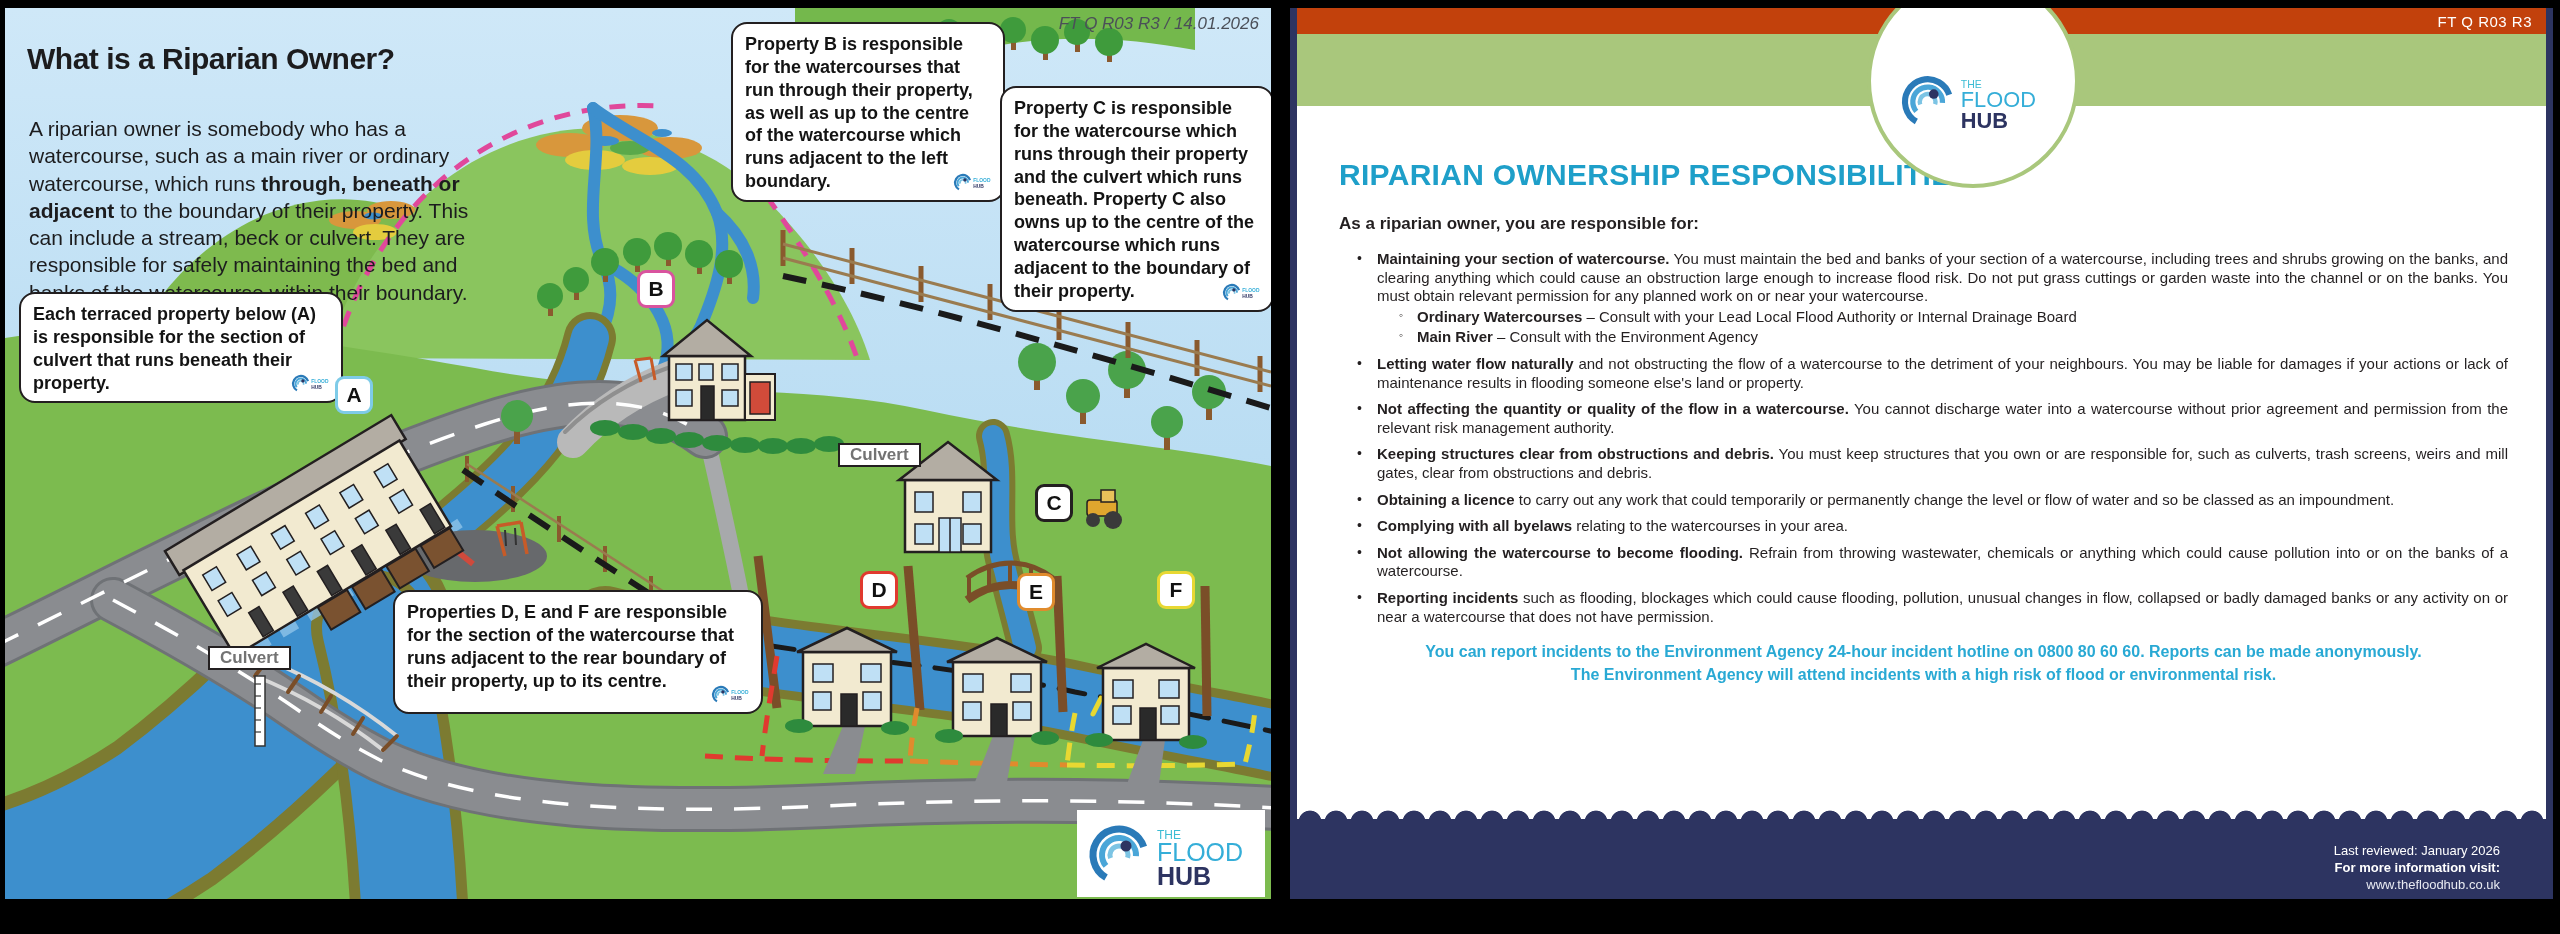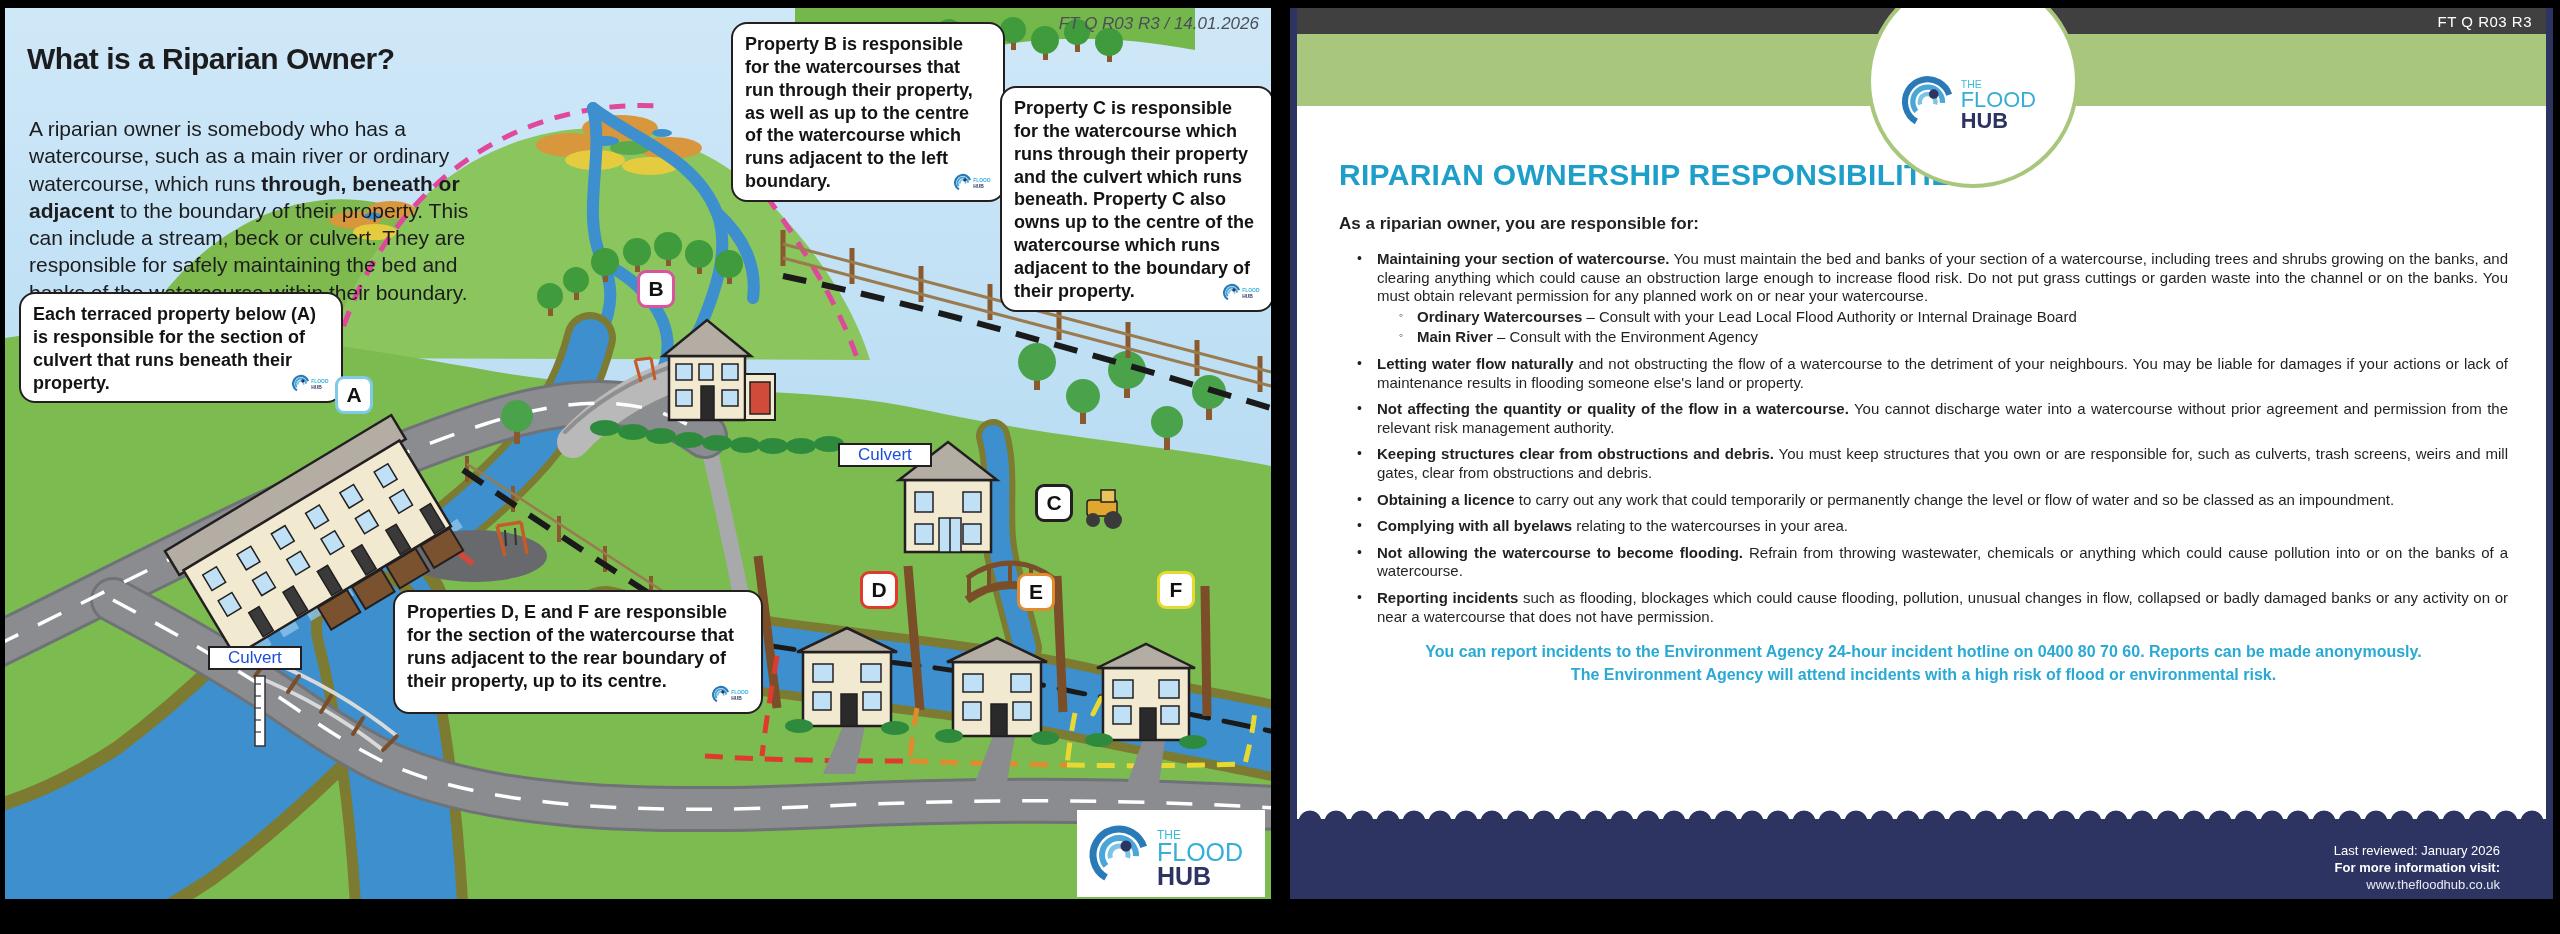--- a/index.html
+++ b/index.html
@@ -22,33 +22,33 @@
   .bub-c{left:995px;top:78px;width:246px;}
   .bub-def{left:388px;top:582px;width:342px;padding-bottom:20px;}
   .badge{position:absolute;width:32px;height:32px;background:#fff;border-radius:9px;
          display:flex;align-items:center;justify-content:center;font-size:21px;font-weight:800;color:#111;}
   .badge-a{left:330px;top:368px;border:3px solid #7ecbe8;}
   .badge-b{left:632px;top:262px;border:3px solid #d9539e;}
   .badge-c{left:1030px;top:476px;border:3px solid #231f20;}
   .badge-d{left:855px;top:563px;border:3px solid #e03a2f;}
   .badge-e{left:1012px;top:565px;border:3px solid #e08b2d;}
   .badge-f{left:1152px;top:563px;border:3px solid #e8d832;}
-  .culvert-label{position:absolute;background:#fff;border:2px solid #231f20;padding:0 18px;
-                 font-size:17px;font-weight:400;color:#1d4ed8;}
+  .culvert-label{position:absolute;background:#fff;border:2px solid #231f20;padding:0 10px;
+                 font-size:17px;font-weight:700;color:#737373;}
   .cl-1{left:203px;top:638px;}
   .cl-2{left:833px;top:435px;}
   .lp-logo-box{position:absolute;left:1072px;top:802px;width:188px;height:87px;background:#fff;
                display:flex;align-items:center;justify-content:center;}
 
   
   .fh text{font-family:"Liberation Sans",sans-serif;}
 
   
   .rp{left:1290px;width:1263px;background:#fff;border-left:7px solid #2d3461;border-right:7px solid #2d3461;box-sizing:border-box;}
-  .rp-topbar{position:absolute;top:0;left:0;right:0;height:26px;background:#404040;
+  .rp-topbar{position:absolute;top:0;left:0;right:0;height:26px;background:#c2410c;
              display:flex;align-items:center;justify-content:flex-end;padding-right:14px;box-sizing:border-box;}
   .rp-topbar span{color:#fff;font-size:15px;letter-spacing:0.5px;}
   .rp-greenband{position:absolute;top:26px;left:0;right:0;height:72px;background:#a9c77c;}
   .rp-ellipse{position:absolute;left:570px;top:-34px;width:204px;height:206px;background:#fff;
               border:4px solid #a9c77c;border-radius:50%;display:flex;align-items:center;justify-content:center;z-index:3;}
   .rp-content{position:absolute;left:42px;right:38px;top:150px;}
   .rp-heading{font-size:30px;font-weight:800;color:#1e9fc9;letter-spacing:0.3px;margin:0 0 22px 0;}
   .rp-lead{font-size:17px;font-weight:700;margin:0 0 16px 0;color:#231f20;}
   .rp-list{list-style:none;margin:0;padding:0 0 0 18px;}
   .rp-list > li{position:relative;margin-bottom:8px;padding-left:20px;font-size:15px;line-height:1.24;text-align:justify;}
@@ -534,21 +534,21 @@
       <li><span class="b-lead">Letting water flow naturally</span><span> and not obstructing the flow of a watercourse to the detriment of your neighbours. You may be liable for damages if your actions or lack of maintenance results in flooding someone else's land or property.</span></li>
       <li><span class="b-lead">Not affecting the quantity or quality of the flow in a watercourse.</span><span> You cannot discharge water into a watercourse without prior agreement and permission from the relevant risk management authority.</span></li>
       <li><span class="b-lead">Keeping structures clear from obstructions and debris.</span><span> You must keep structures that you own or are responsible for, such as culverts, trash screens, weirs and mill gates, clear from obstructions and debris.</span></li>
       <li><span class="b-lead">Obtaining a licence</span><span> to carry out any work that could temporarily or permanently change the level or flow of water and so be classed as an impoundment.</span></li>
       <li><span class="b-lead">Complying with all byelaws</span><span> relating to the watercourses in your area.</span></li>
       <li><span class="b-lead">Not allowing the watercourse to become flooding.</span><span> Refrain from throwing wastewater, chemicals or anything which could cause pollution into or on the banks of a watercourse.</span></li>
       <li><span class="b-lead">Reporting incidents</span><span> such as flooding, blockages which could cause flooding, pollution, unusual changes in flow, collapsed or badly damaged banks or any activity on or near a watercourse that does not have permission.</span></li>
     </ul>
 
     <p class="rp-notice">
-      <span>You can report incidents to the Environment Agency 24-hour incident hotline on 0400 80 70 60. Reports can be made anonymously.</span><br>
+      <span>You can report incidents to the Environment Agency 24-hour incident hotline on 0800 80 60 60. Reports can be made anonymously.</span><br>
       <span>The Environment Agency will attend incidents with a high risk of flood or environmental risk.</span>
     </p>
   </div>
 
   <footer class="rp-footer">
     <div class="rp-footer-text">
       <div>Last reviewed: January 2026</div>
       <div class="bold">For more information visit:</div>
       <div class="url">www.thefloodhub.co.uk</div>
       <div class="gap"></div>

